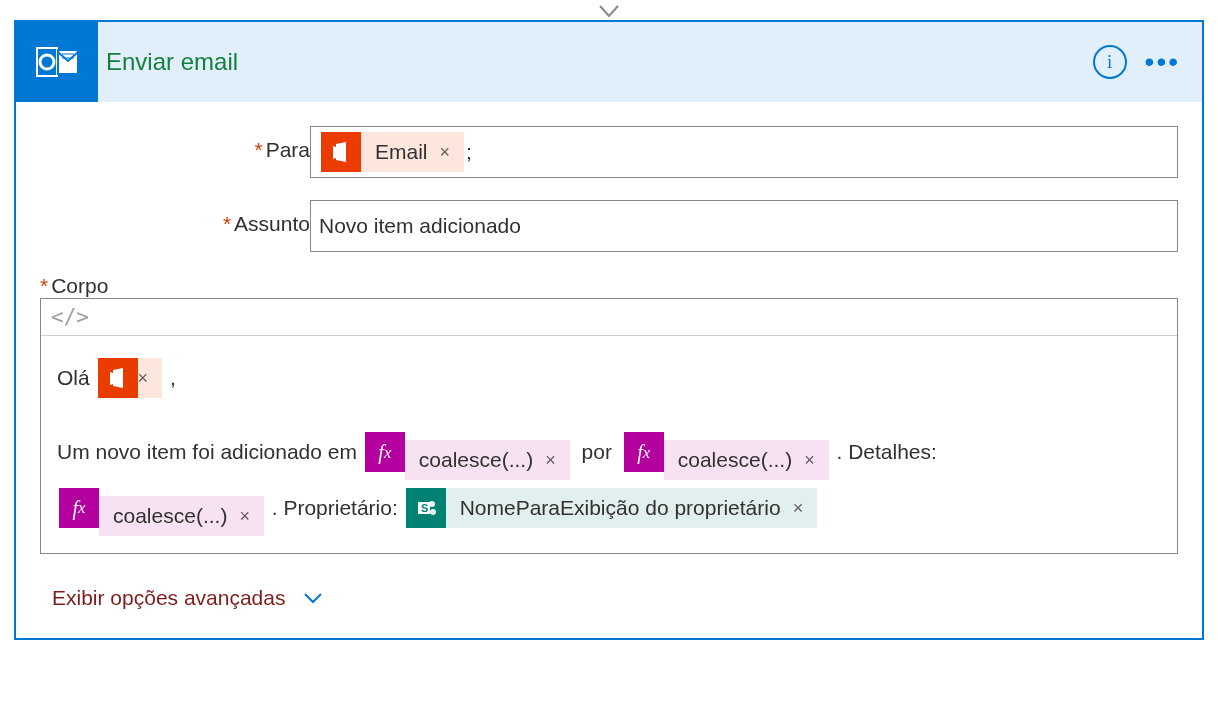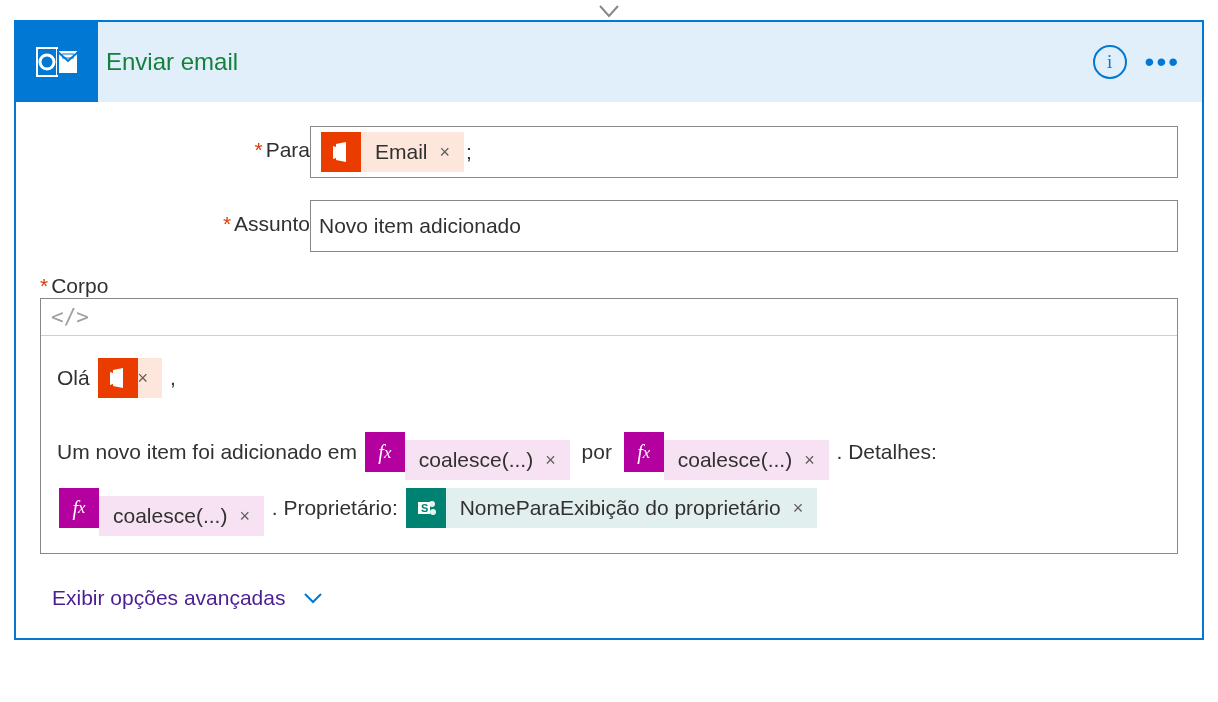--- a/index.html
+++ b/index.html
@@ -152,21 +152,21 @@
   .tk-office .tk-label, .tk-office .tk-close { background: #fde6dc; }
   .tk-fx .tk-icon { background: #b4009e; color: #fff; font-style: italic; font-family: Georgia, serif; font-size: 20px; }
   .tk-fx .tk-label, .tk-fx .tk-close { background: #f6e2f3; margin-top: 16px; }
   .tk-sp .tk-icon { background: #008272; }
   .tk-sp .tk-label, .tk-sp .tk-close { background: #e1efee; }
   .sep { margin: 12px 4px; }
   .advanced {
     margin-top: 32px;
     padding-left: 12px;
     font-size: 21px;
-    color: #4c1d95;
+    color: #7f1d1d;
     display: flex;
     align-items: center;
   }
   .advanced .chev {
     color: #0078d4;
     margin-left: 18px;
     font-size: 18px;
   }
   .inline-text { vertical-align: middle; }
 </style>

